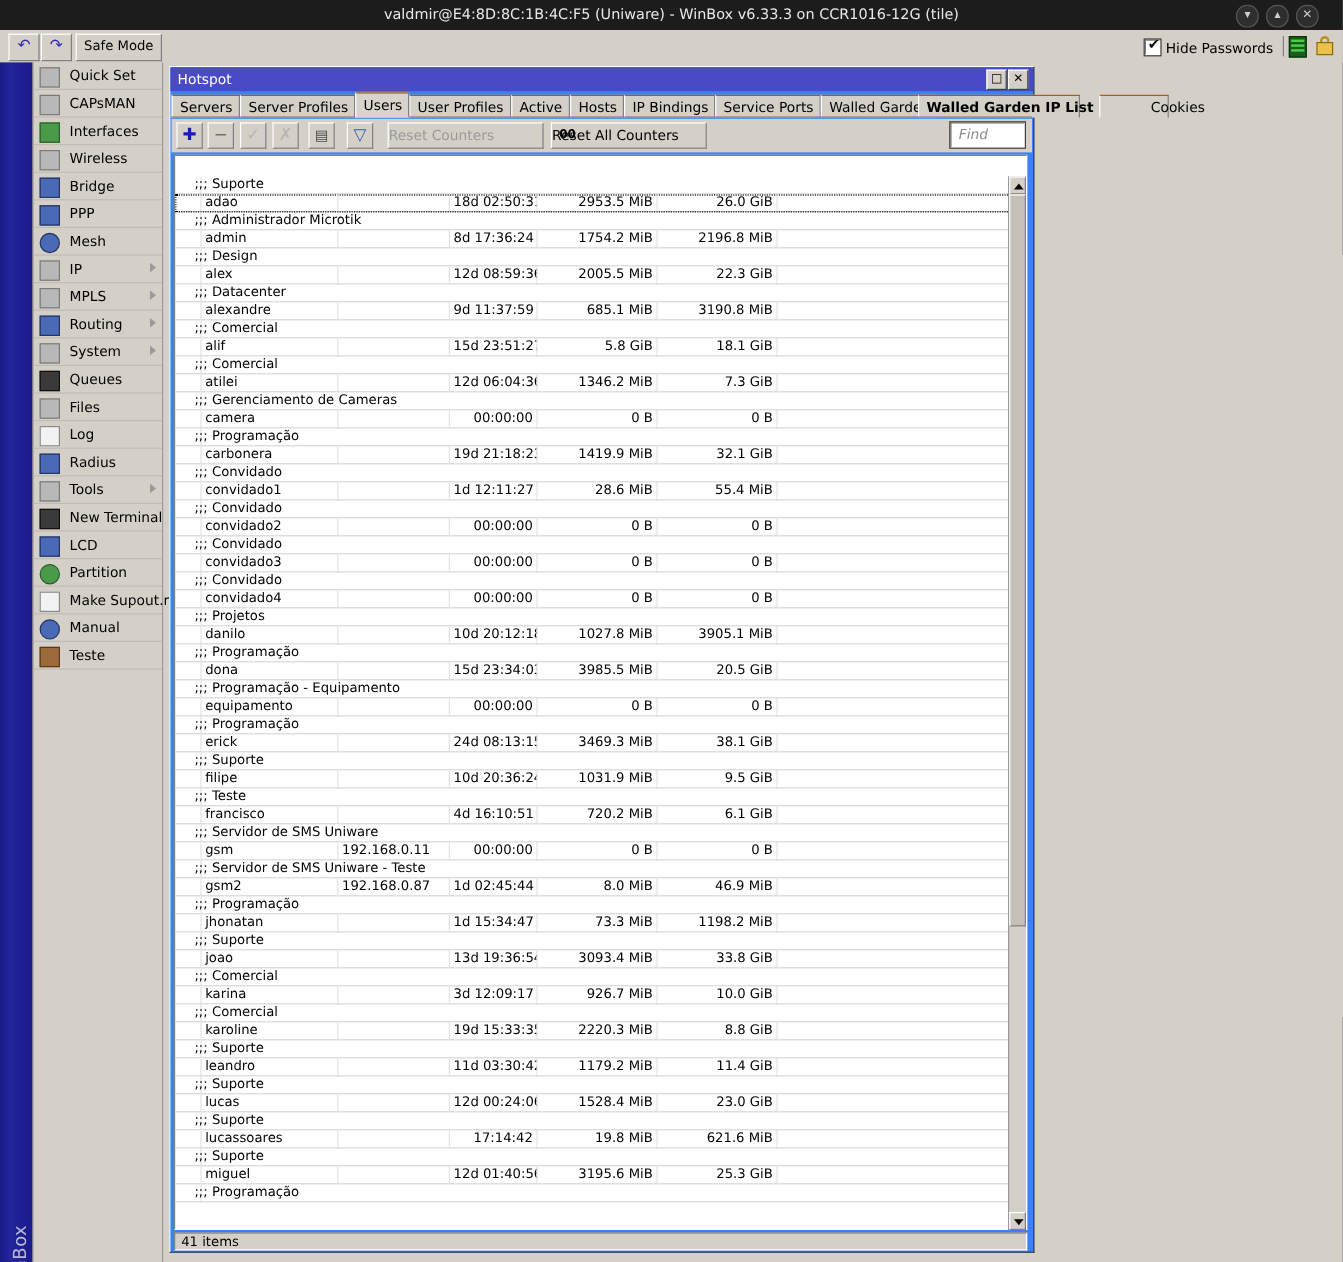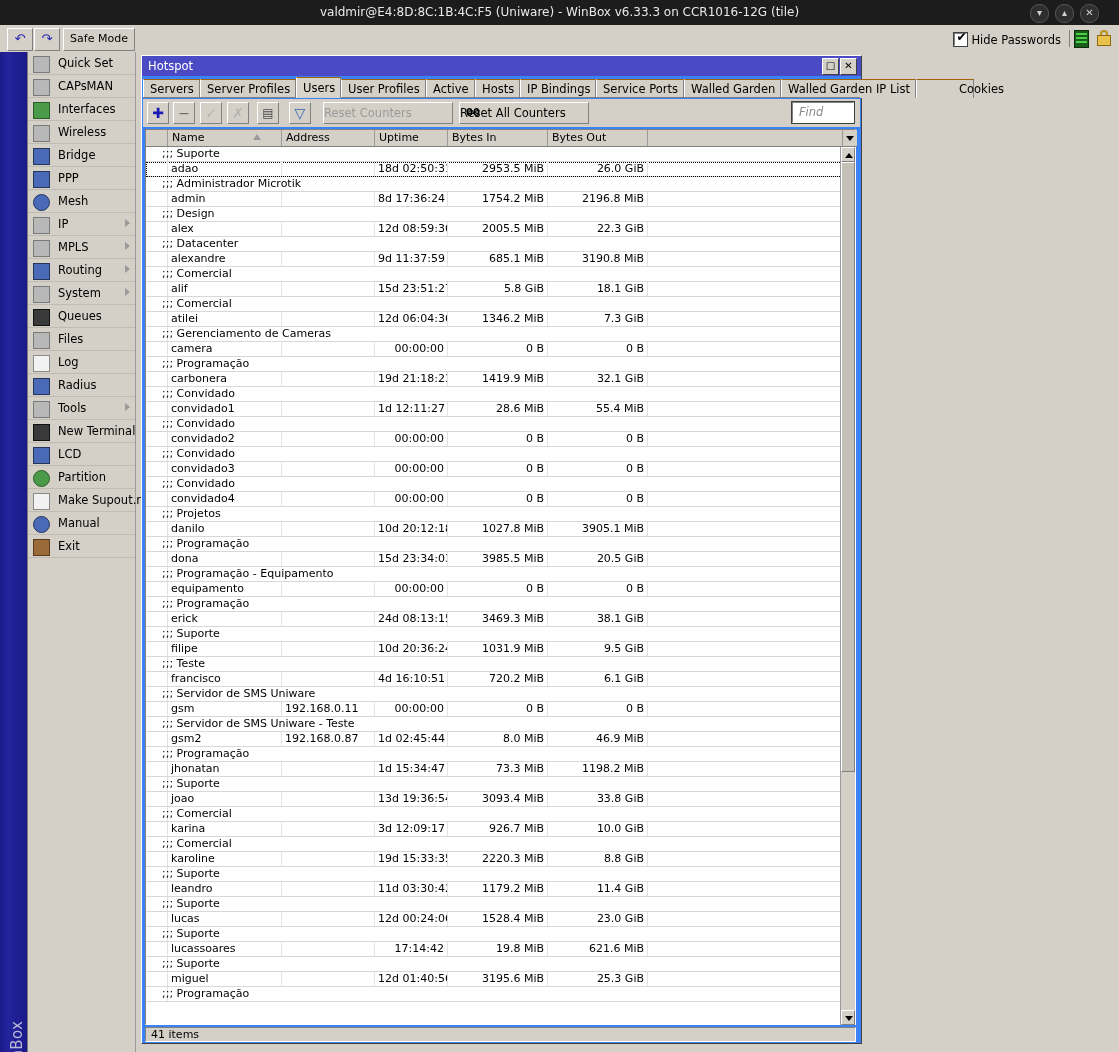--- a/index.html
+++ b/index.html
@@ -201,42 +201,42 @@
       <div class="mi"><span class="ico ic-dark"></span><span>Queues</span></div>
       <div class="mi"><span class="ico ic-a"></span><span>Files</span></div>
       <div class="mi"><span class="ico ic-doc"></span><span>Log</span></div>
       <div class="mi"><span class="ico ic-blue"></span><span>Radius</span></div>
       <div class="mi"><span class="ico ic-a"></span><span>Tools</span><span class="arw"></span></div>
       <div class="mi"><span class="ico ic-dark"></span><span>New Terminal</span></div>
       <div class="mi"><span class="ico ic-blue"></span><span>LCD</span></div>
       <div class="mi"><span class="ico ic-green ic-round"></span><span>Partition</span></div>
       <div class="mi"><span class="ico ic-doc"></span><span>Make Supout.rif</span></div>
       <div class="mi"><span class="ico ic-blue ic-round"></span><span>Manual</span></div>
-      <div class="mi"><span class="ico ic-wood"></span><span>Exit</span></div>
+      <div class="mi"><span class="ico ic-wood"></span><span>Teste</span></div>
     </div>
 
   <div id="hotspot">
 
     <div id="hs-title">
       <div class="t">Hotspot</div>
       <div class="hs-wbtn" id="hs-max">□</div>
       <div class="hs-wbtn" id="hs-close">✕</div>
     </div>
 
     <div id="tabs">
         <div class="tab" style="left: 0px; width: 57px;"><span>Servers</span></div>
         <div class="tab" style="left: 57px; width: 96px;"><span>Server Profiles</span></div>
         <div class="tab sel" style="left: 153px; width: 45px;"><span>Users</span></div>
         <div class="tab" style="left: 198px; width: 85px;"><span>User Profiles</span></div>
         <div class="tab" style="left: 283px; width: 49px;"><span>Active</span></div>
         <div class="tab" style="left: 332px; width: 45px;"><span>Hosts</span></div>
         <div class="tab" style="left: 377px; width: 76px;"><span>IP Bindings</span></div>
         <div class="tab" style="left: 453px; width: 88px;"><span>Service Ports</span></div>
         <div class="tab" style="left: 541px; width: 97px;"><span>Walled Garden</span></div>
-        <div class="tab" style="left: 638px; width: 135px;"><span>Walled Garden IP List</span></div>
+        <div class="tab" style="left: 622px; width: 135px; font-weight: bold;"><span>Walled Garden IP List</span></div>
         <div class="tab" style="left: 773px; width: 58px; padding-left: 42px;"><span>Cookies</span></div>
       </div>
     <div id="tabline"></div>
 
     <div id="hs-toolbar">
       <div class="tbi" style="left:4px;color:#1a1ab4;font-weight:bold;">✚</div>
       <div class="tbi" style="left:30px;color:#6a6a6a;">−</div>
       <div class="tbi" style="left:57px;color:#b5b5b5;">✓</div>
       <div class="tbi" style="left:84px;color:#b5b5b5;">✗</div>
       <div class="tbi" style="left:114px;color:#4a4a4a;font-size:12px;">▤</div>
@@ -245,33 +245,20 @@
       <div class="tbwide" style="left:316px;width:130px;">
         <span style="position:absolute;left:6px;top:0;font-weight:bold;font-size:10px;">00</span>
         <span>Reset All Counters</span>
       </div>
       <div id="findbox">
         <span class="ph">Find</span>
       </div>
     </div>
 
     <div id="grid">
-      <div id="hdr">
-        <div class="hc" style="left:0;width:22px;"></div>
-        <div class="hc" style="left:22px;width:114px;">Name</div>
-        <div id="sort-ar"></div>
-        <div class="hc" style="left:136px;width:93px;">Address</div>
-        <div class="hc" style="left:229px;width:73px;">Uptime</div>
-        <div class="hc" style="left:302px;width:100px;">Bytes In</div>
-        <div class="hc" style="left:402px;width:100px;">Bytes Out</div>
-        <div class="hc" style="left:502px;width:194px;border-right:none;"></div>
-        <div id="hdr-drop">
-            <span class="ar"></span>
-          </div>
-      </div>
 
       <div id="rows">
           <div class="row cmt">
             <div class="cell c-flag"></div>
             <div class="cell c-name">;;; Suporte</div>
           </div>
           <div class="row sel">
             <div class="cell c-flag"></div>
             <div class="cell c-name">adao</div>
             <div class="cell c-addr"></div>

